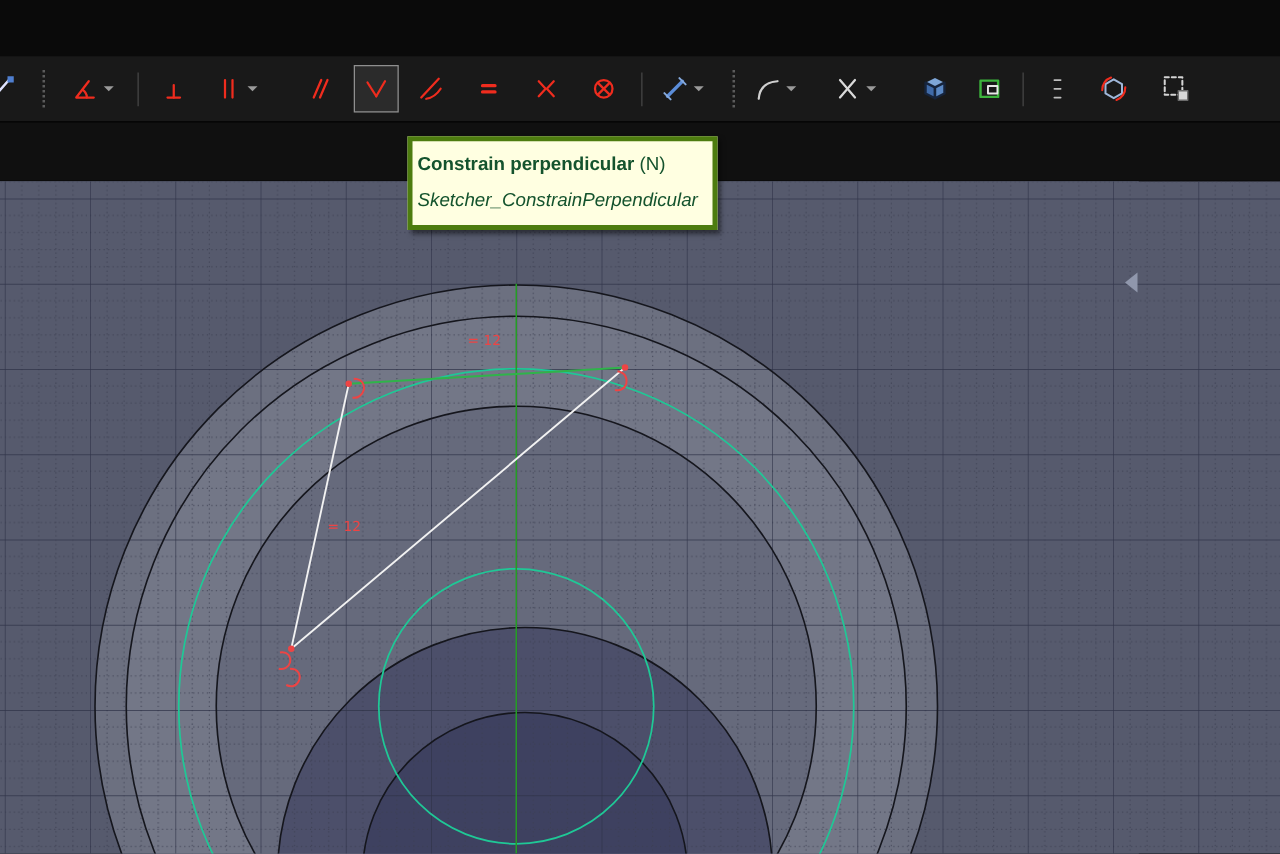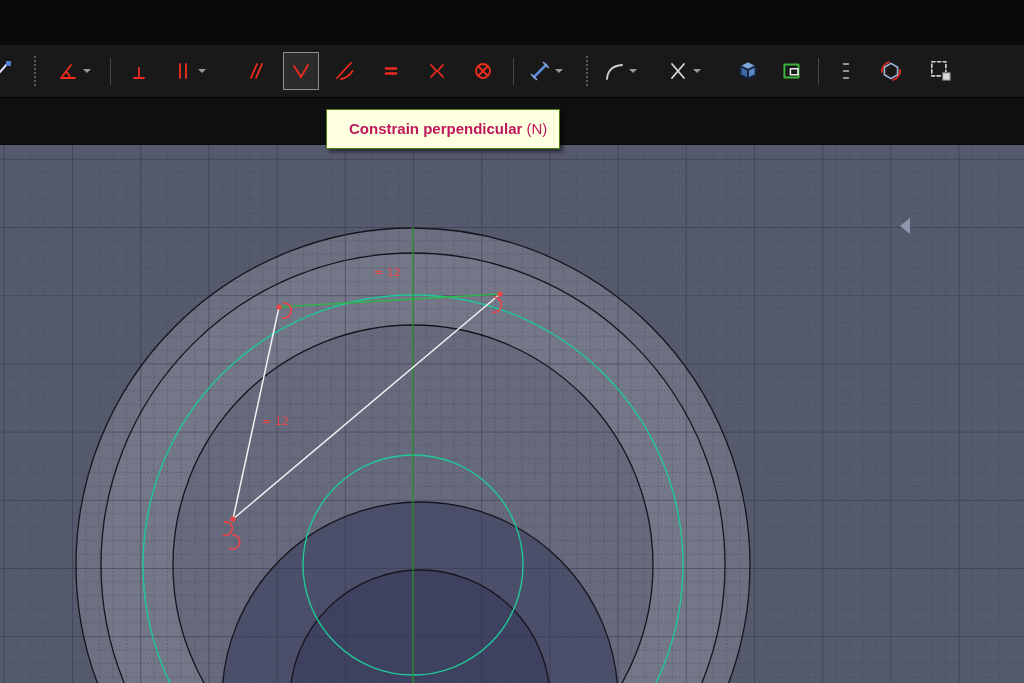--- a/index.html
+++ b/index.html
@@ -49,24 +49,24 @@
     position:absolute; right:1px; top:73px;
     width:0; height:0;
     border-top:8px solid transparent;
     border-bottom:8px solid transparent;
     border-right:10px solid #9097ac;
   }
 
   .tooltip {
     position:absolute; left:326px; top:109px; z-index:50;
     display:inline-block;
-    background:#ffffe1; color:#be185d;
-    border:1px solid #4d7c0f;
+    background:#ffffe1; color:#14532d;
+    border:4px solid #4d7c0f;
     box-shadow:3px 3px 4px rgba(0,0,0,0.5);
-    padding:9px 12px 10px 22px;
+    padding:9px 12px 10px 4px;
     font-size:15px; line-height:19px;
     white-space:nowrap;
   }
   .tt-line { margin-bottom:10px; }
   .tt-line:last-child { margin-bottom:0; }
   .tt-title { font-weight:bold; }
   .tt-cmd { font-style:italic; }
 
   svg text.clabel {
     font-family:"DejaVu Sans", sans-serif;
@@ -295,15 +295,16 @@
     </svg>
 
     <div class="panel-arrow"></div>
   </div>
 
   <div class="tooltip">
     <div class="tt-line">
       <span class="tt-title">Constrain perpendicular</span>
       <span class="tt-shortcut">(N)</span>
     </div>
+    <div class="tt-line tt-cmd">Sketcher_ConstrainPerpendicular</div>
   </div>
 
 </div>
 
 </body></html>

